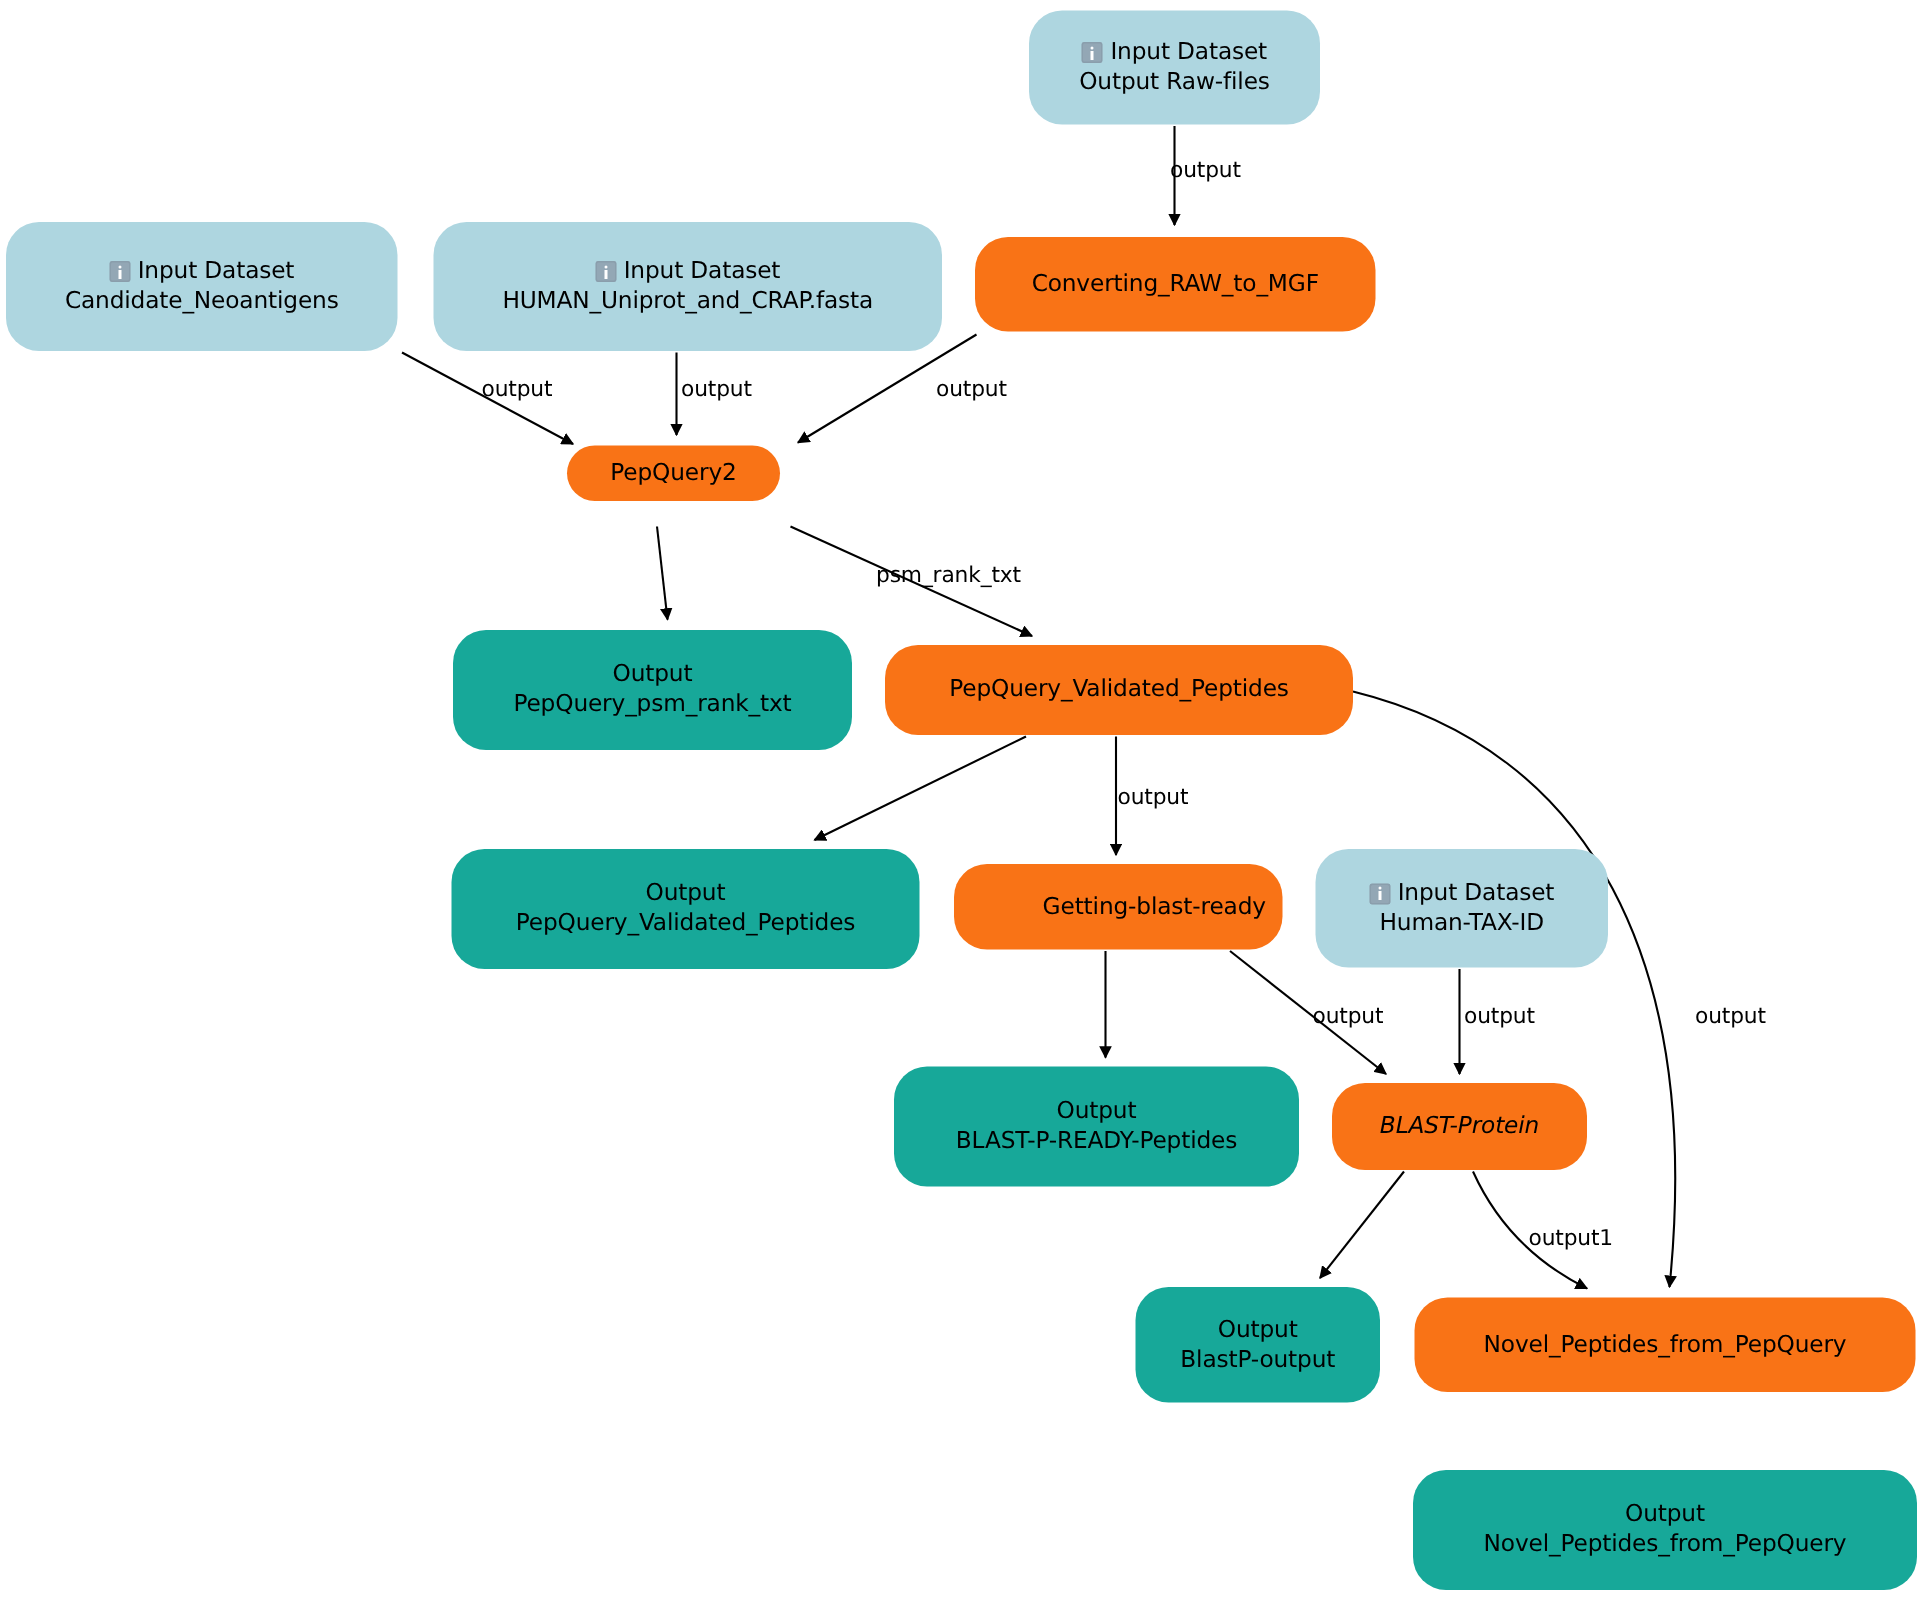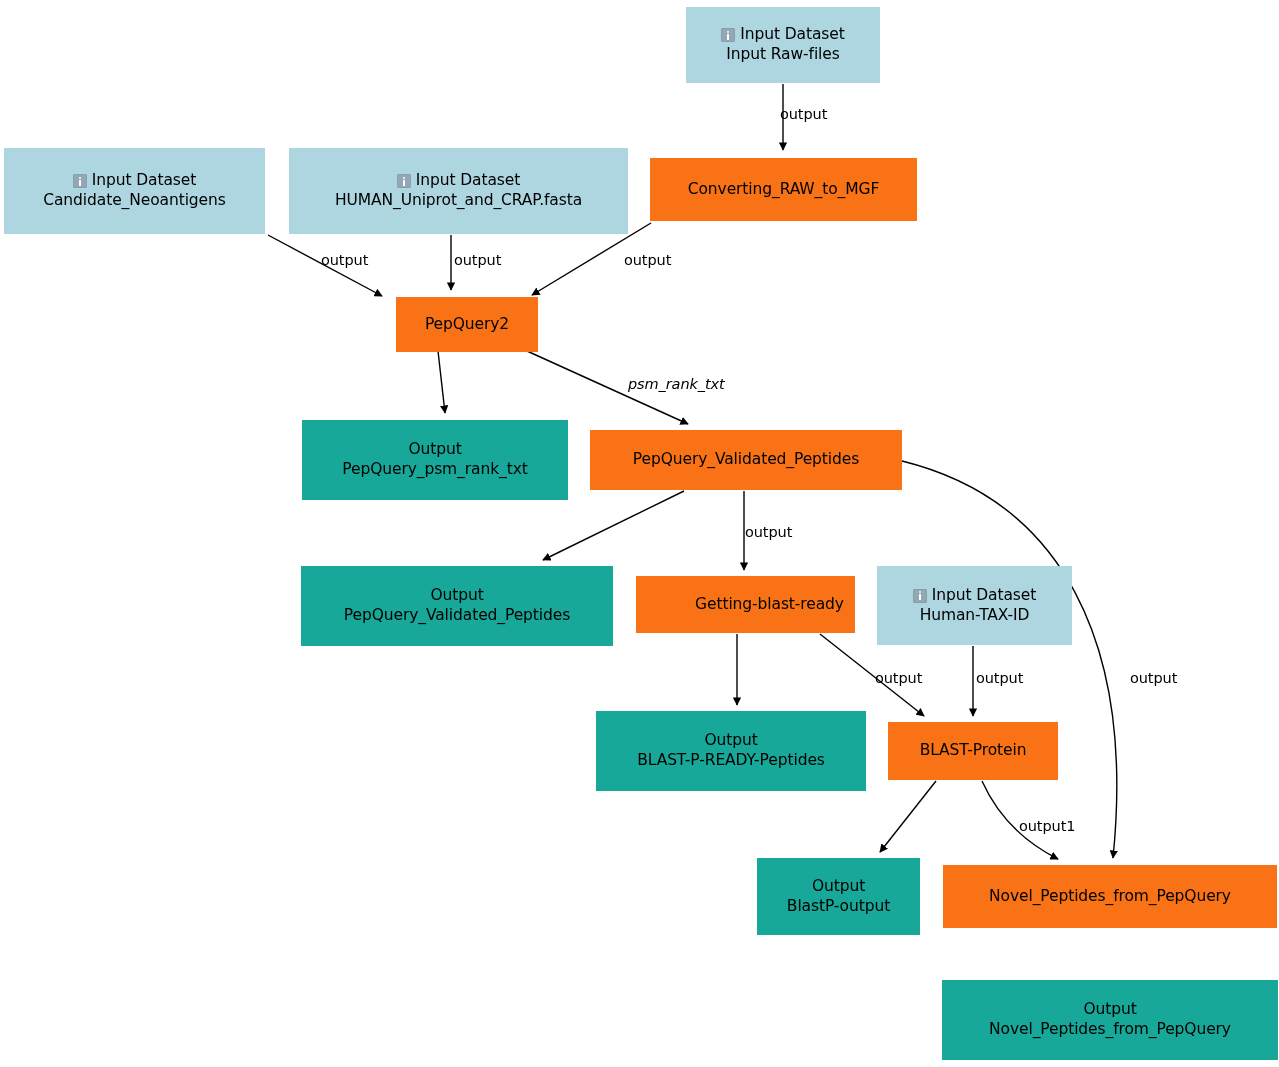--- a/index.html
+++ b/index.html
@@ -31,20 +31,21 @@
     display: flex;
     flex-direction: column;
     align-items: center;
     justify-content: center;
     text-align: center;
     color: #000000;
     font-size: 15.5px;
     line-height: 1.28;
     letter-spacing: -0.1px;
     white-space: nowrap;
+    border-radius: 22px;
   }
   .node.input   { background: #aed6e0; }
   .node.tool    { background: #f97316; }
   .node.output  { background: #17a899; }
 
   .node .line1, .node .line2 {
     display: block;
   }
   .node .titleline {
     display: flex;
@@ -117,42 +118,42 @@
         <path d="M 982,781 C 996,812 1020,840 1058,859" fill="none" stroke="#000000" stroke-width="1.4" marker-end="url(#arrow)"></path>
       </g>
   </svg>
 
   <div id="nodes-layer">
       <div class="node input" style="left: 686px; top: 7px; width: 194px; height: 76px;">
         <div class="titleline">
           <span class="info-icon"></span>
           <span class="line1">Input Dataset</span>
         </div>
-        <div class="line2">Input Raw-files</div>
+        <div class="line2">Output Raw-files</div>
       </div>
       <div class="node input" style="left: 4px; top: 148px; width: 261px; height: 86px;">
         <div class="titleline">
           <span class="info-icon"></span>
           <span class="line1">Input Dataset</span>
         </div>
         <div class="line2">Candidate_Neoantigens</div>
       </div>
       <div class="node input" style="left: 289px; top: 148px; width: 339px; height: 86px;">
         <div class="titleline">
           <span class="info-icon"></span>
           <span class="line1">Input Dataset</span>
         </div>
         <div class="line2">HUMAN_Uniprot_and_CRAP.fasta</div>
       </div>
       <div class="node tool" style="left: 650px; top: 158px; width: 267px; height: 63px;">
         <div class="titleline">
           <span class="line1">Converting_RAW_to_MGF</span>
         </div>
       </div>
-      <div class="node tool" style="left: 396px; top: 297px; width: 142px; height: 55px; text-align: center;">
+      <div class="node tool" style="left: 378px; top: 297px; width: 142px; height: 37px; text-align: center;">
         <div class="titleline">
           <span class="line1">PepQuery2</span>
         </div>
       </div>
       <div class="node output" style="left: 302px; top: 420px; width: 266px; height: 80px;">
         <div class="titleline">
           <span class="line1">Output</span>
         </div>
         <div class="line2">PepQuery_psm_rank_txt</div>
       </div>
@@ -178,21 +179,21 @@
           <span class="line1">Input Dataset</span>
         </div>
         <div class="line2">Human-TAX-ID</div>
       </div>
       <div class="node output" style="left: 596px; top: 711px; width: 270px; height: 80px;">
         <div class="titleline">
           <span class="line1">Output</span>
         </div>
         <div class="line2">BLAST-P-READY-Peptides</div>
       </div>
-      <div class="node tool" style="left: 888px; top: 722px; width: 170px; height: 58px;">
+      <div class="node tool" style="left: 888px; top: 722px; width: 170px; height: 58px; font-style: italic;">
         <div class="titleline">
           <span class="line1">BLAST-Protein</span>
         </div>
       </div>
       <div class="node output" style="left: 757px; top: 858px; width: 163px; height: 77px;">
         <div class="titleline">
           <span class="line1">Output</span>
         </div>
         <div class="line2">BlastP-output</div>
       </div>
@@ -206,20 +207,20 @@
           <span class="line1">Output</span>
         </div>
         <div class="line2">Novel_Peptides_from_PepQuery</div>
       </div>
     </div>
   <div id="labels-layer">
       <div class="edge-label" style="left: 780px; top: 106px;">output</div>
       <div class="edge-label" style="left: 321px; top: 252px;">output</div>
       <div class="edge-label" style="left: 454px; top: 252px;">output</div>
       <div class="edge-label" style="left: 624px; top: 252px;">output</div>
-      <div class="edge-label" style="left: 628px; top: 376px; font-style: italic;">psm_rank_txt</div>
+      <div class="edge-label" style="left: 584px; top: 376px;">psm_rank_txt</div>
       <div class="edge-label" style="left: 745px; top: 524px;">output</div>
       <div class="edge-label" style="left: 1130px; top: 670px;">output</div>
       <div class="edge-label" style="left: 875px; top: 670px;">output</div>
       <div class="edge-label" style="left: 976px; top: 670px;">output</div>
       <div class="edge-label" style="left: 1019px; top: 818px;">output1</div>
     </div>
 </div>
 
 </body></html>

